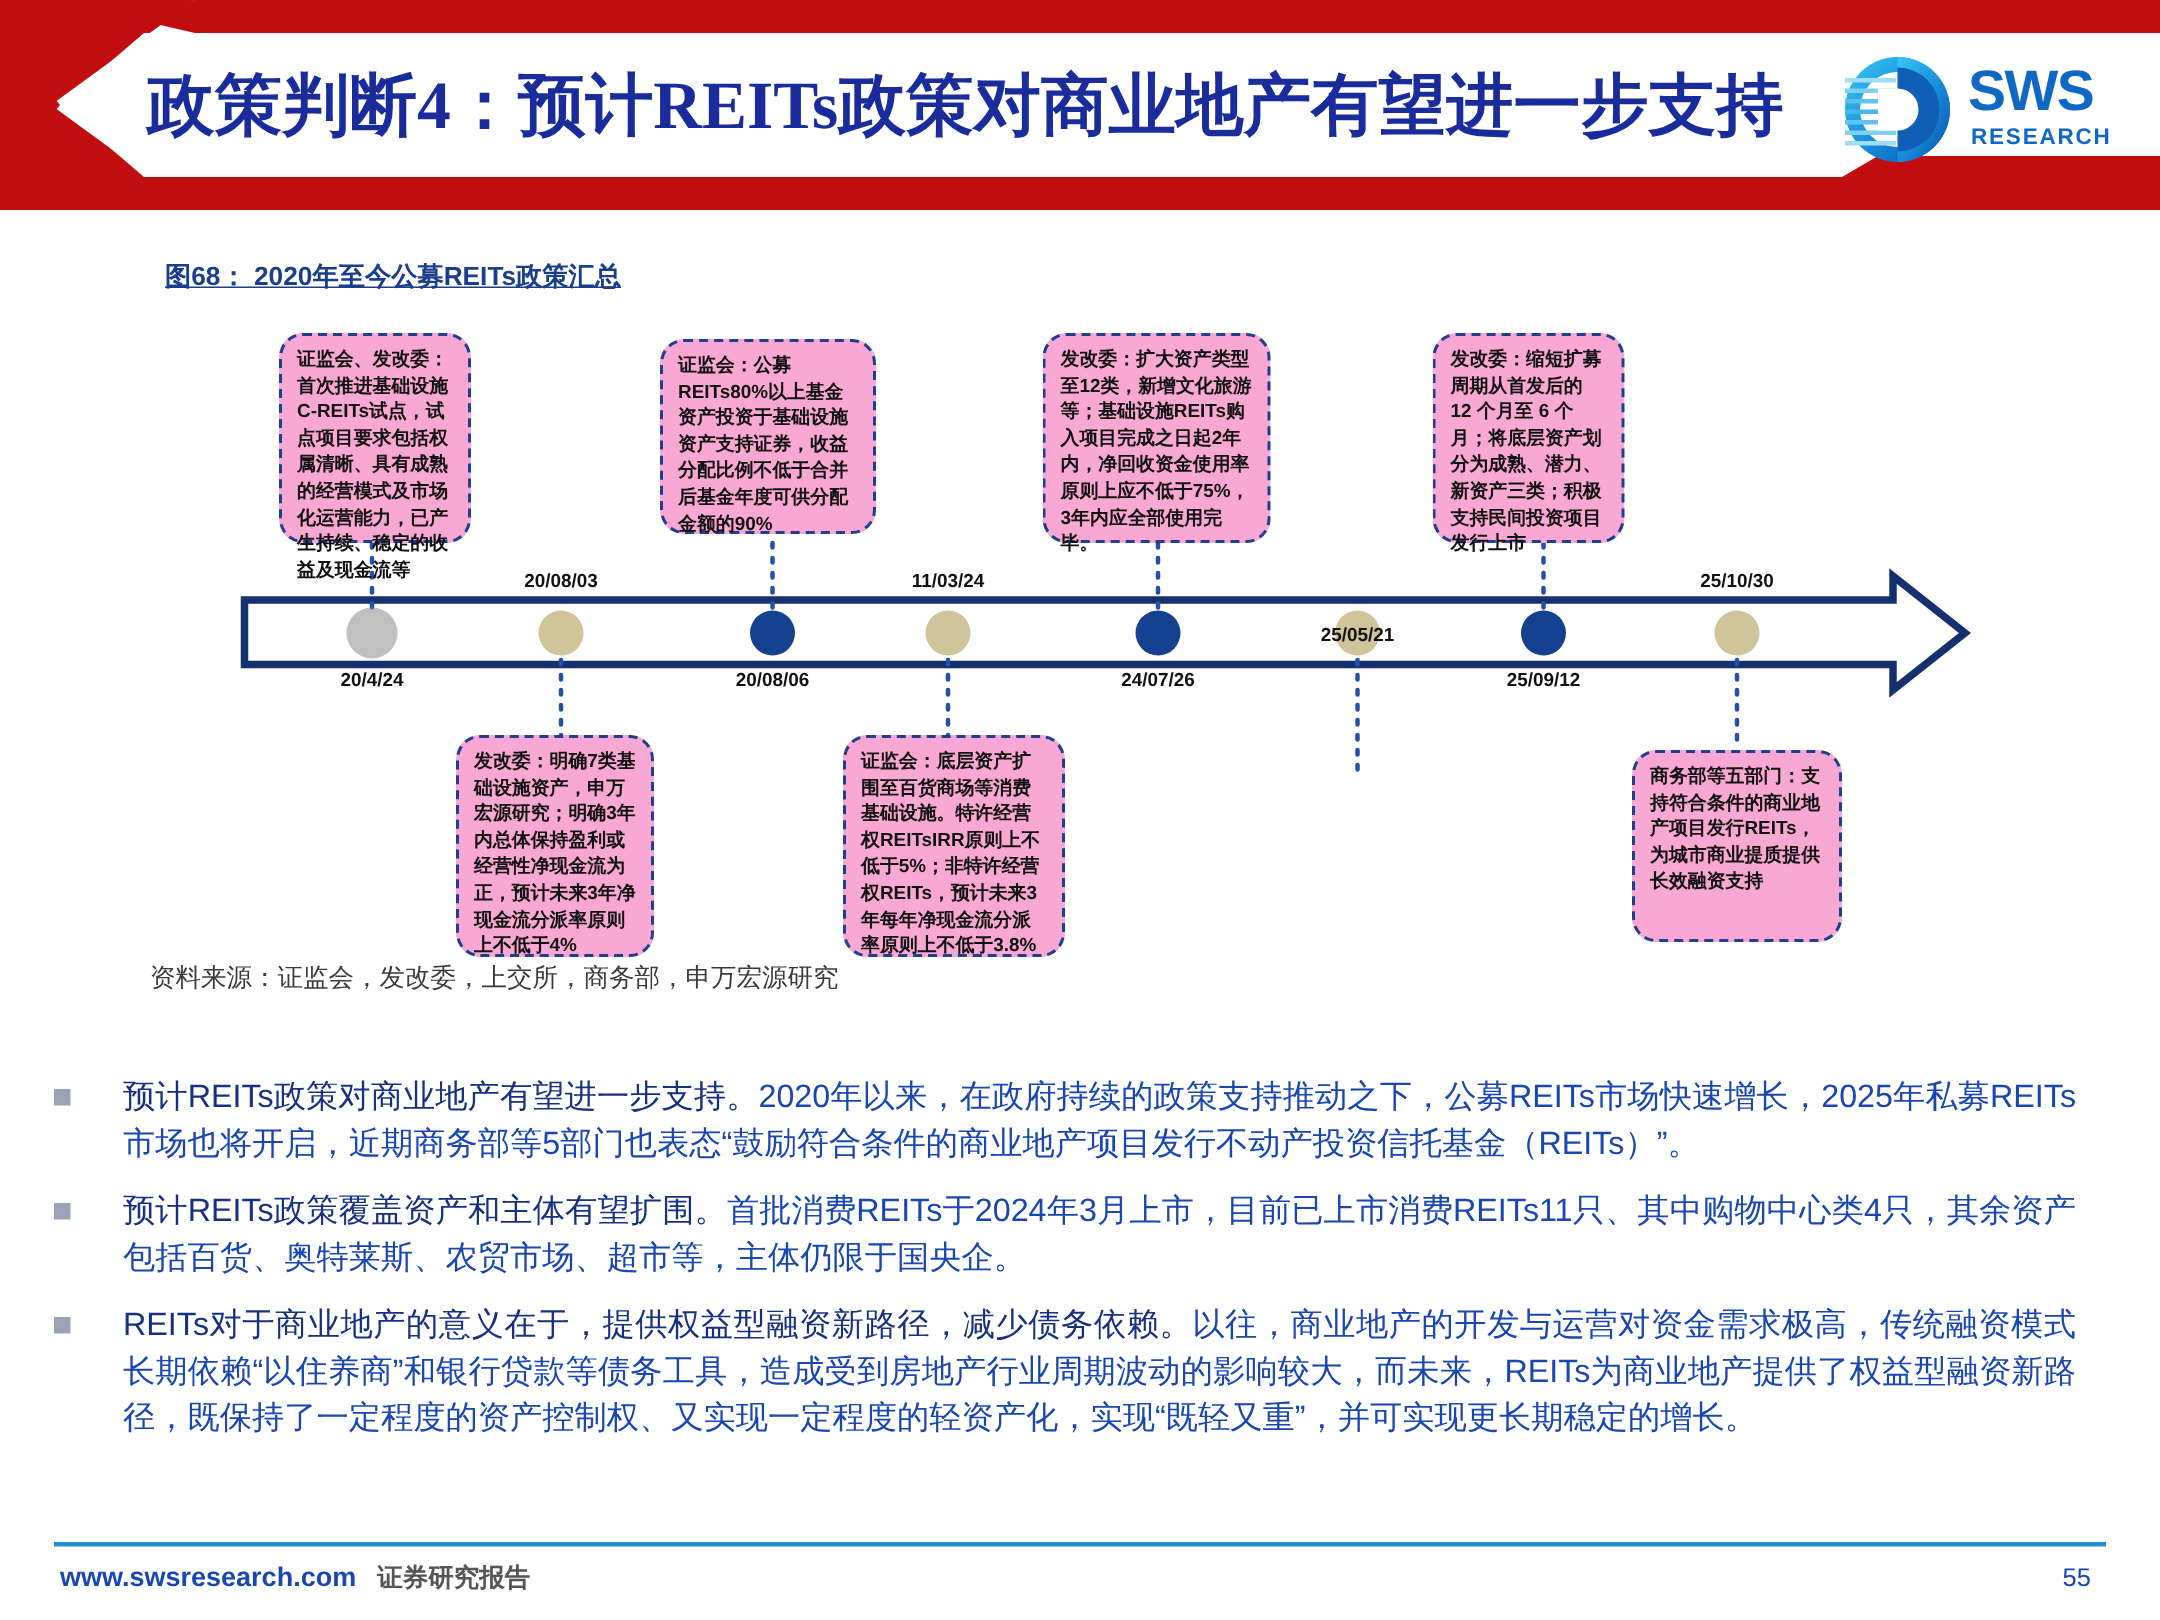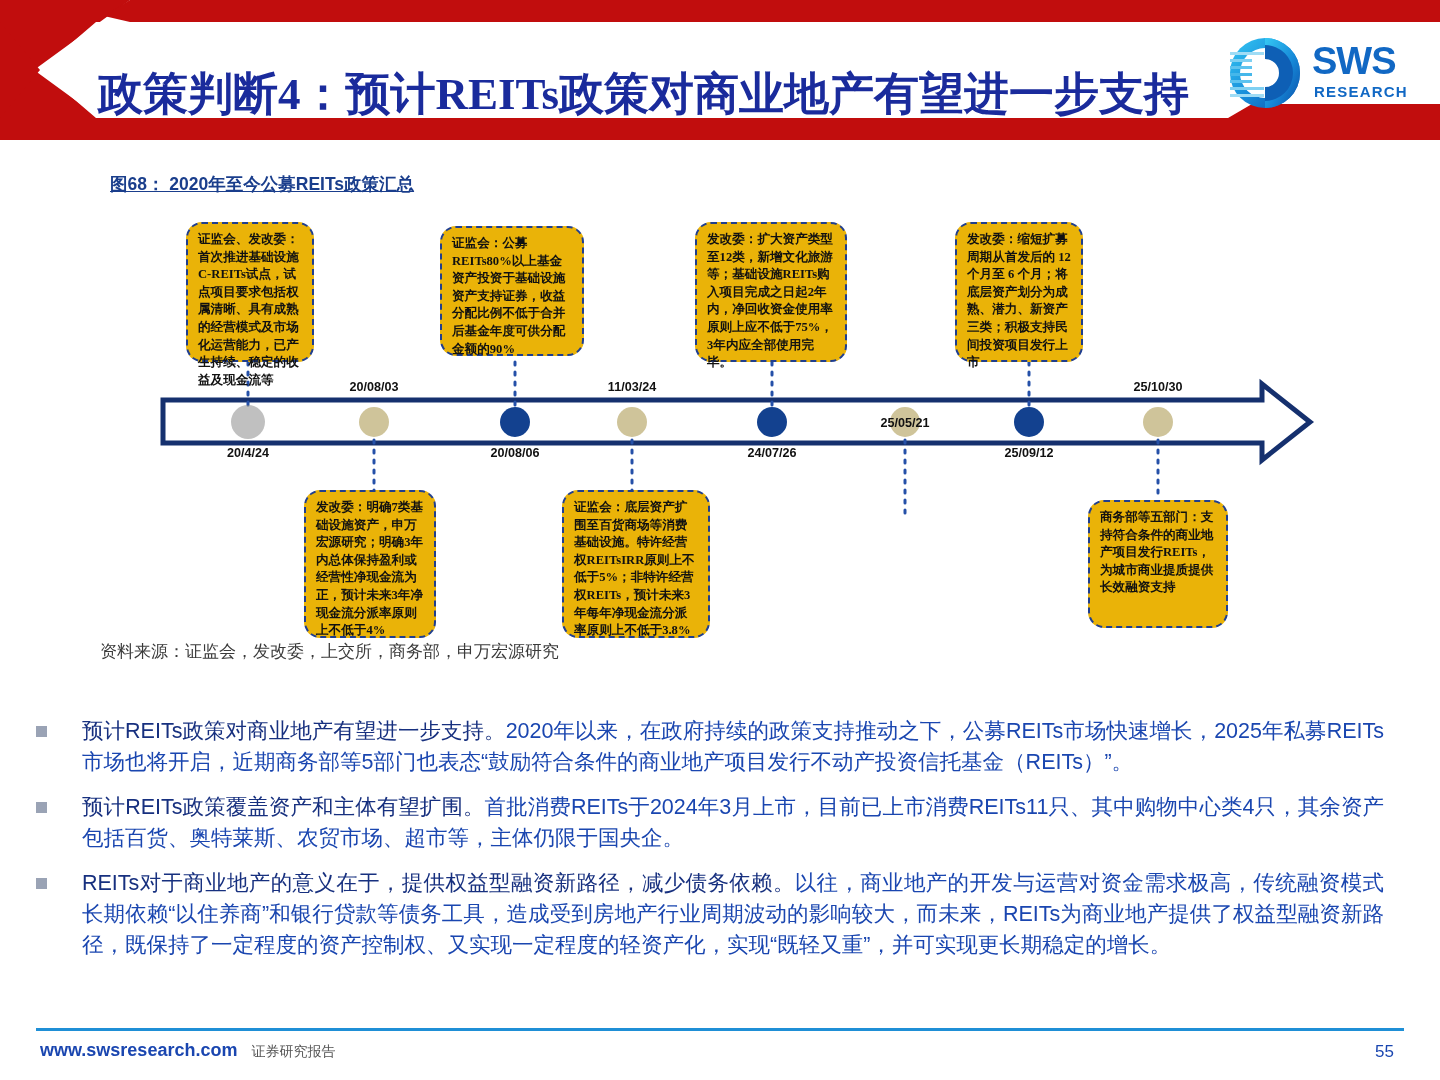--- a/index.html
+++ b/index.html
@@ -14,21 +14,20 @@
   
   .header{
     position:absolute;left:0;top:0;width:1440px;height:140px;
   }
   .header-shape{position:absolute;left:0;top:0;width:1440px;height:140px;}
   .header-title{
     position:absolute;left:98px;top:40px;
     font-size:45px;font-weight:bold;color:#1a2b9c;
     letter-spacing:0px;white-space:nowrap;
     font-family:"Liberation Serif","DejaVu Serif",serif;
-    margin-top:24px;
   }
 
   
   .logo{position:absolute;left:1228px;top:34px;width:190px;height:80px;}
   .logo-mark{position:absolute;left:0;top:2px;width:74px;height:74px;}
   .logo-text{
     position:absolute;left:84px;top:8px;
     font-size:38px;font-weight:bold;color:#1168c4;
     letter-spacing:-1px;line-height:38px;
     font-family:"Liberation Sans",sans-serif;
@@ -51,28 +50,28 @@
   .timeline-area{
     position:absolute;left:0;top:200px;width:1440px;height:470px;
   }
   .tl-svg{position:absolute;left:0;top:0;}
 
   
   .box{
     position:absolute;
     border:2.5px dashed #1f3e8f;
     border-radius:16px;
-    background:#eab308;
+    background:#f9a8d4;
     box-sizing:border-box;
     color:#111111;
     font-weight:bold;
     font-size:12.6px;
     line-height:17.6px;
     padding:7px 9px 7px 10px;
-    font-family:Liberation Serif, serif;
+    font-family:Liberation Sans, sans-serif;
   }
 
   .tl-date{
     position:absolute;
     font-size:12.6px;font-weight:bold;color:#111111;
     white-space:nowrap;
     transform:translateX(-50%);
   }
 
   .source{
@@ -101,21 +100,21 @@
   .footer-rule{
     position:absolute;left:36px;top:1028px;width:1368px;height:3px;
     background:#1f8fd6;
   }
   .footer-left{
     position:absolute;left:40px;top:1040px;
     font-size:18px;color:#1a46b0;font-weight:bold;
     font-family:"Liberation Sans",sans-serif;
   }
   .footer-left .cn{
-    color:#555;font-weight:normal;font-size:14px;margin-left:14px;
+    color:#555;font-weight:bold;font-size:17px;margin-left:14px;
   }
   .footer-page{
     position:absolute;right:46px;top:1042px;
     font-size:17px;color:#1a46b0;
     font-family:"Liberation Sans",sans-serif;
   }
 </style>
 </head>
 <body>
 

